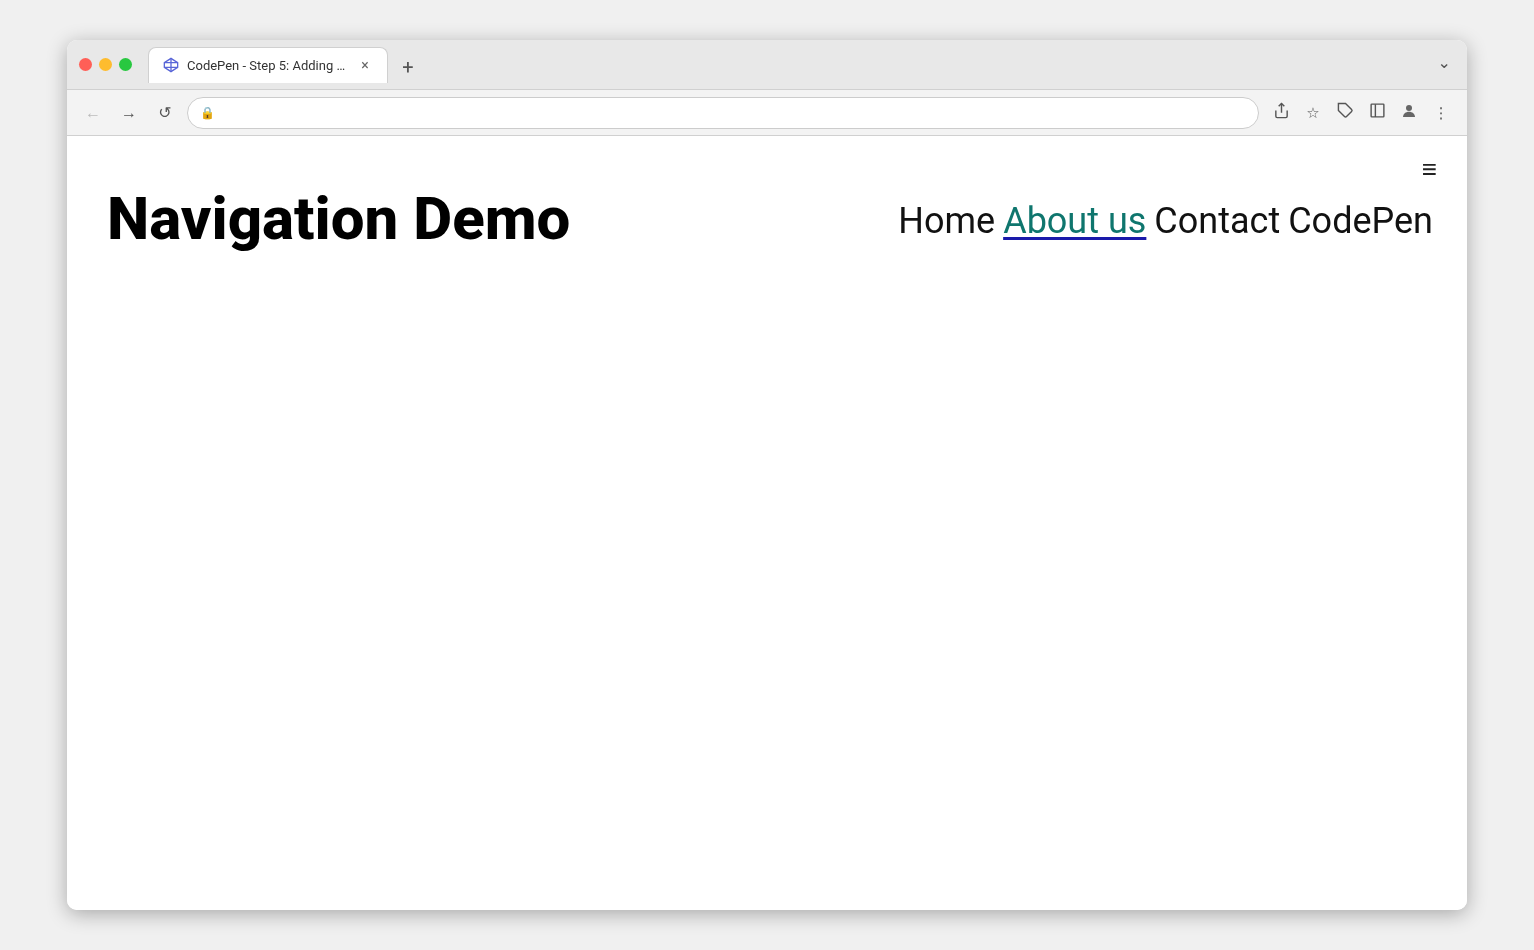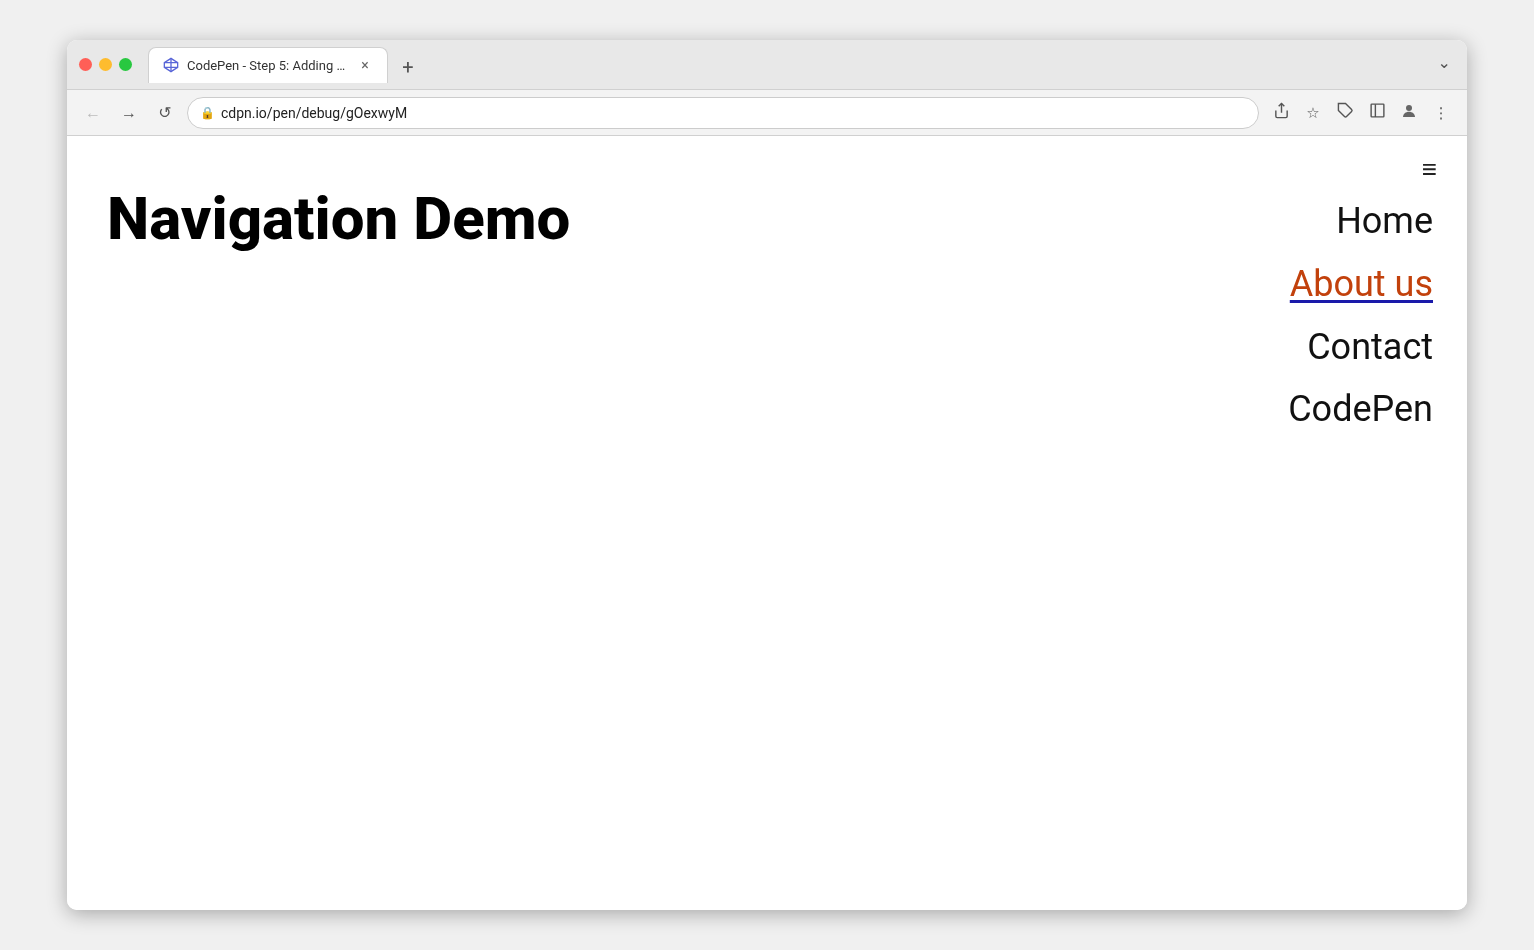--- a/index.html
+++ b/index.html
@@ -238,36 +238,35 @@
     .hamburger-icon {
       font-size: 26px;
       color: #222;
       cursor: pointer;
       margin-bottom: 8px;
       line-height: 1;
     }
 
     .nav-links {
       display: flex;
-      flex-direction: column;
       align-items: flex-end;
       gap: 0;
     }
 
     .nav-link {
       font-size: 36px;
       color: #111;
       text-decoration: none;
       padding: 8px 4px;
       cursor: pointer;
       line-height: 1.3;
     }
 
     .nav-link.active {
-      color: #c2410c;
+      color: #0f766e;
       text-decoration: underline;
       text-underline-offset: 4px;
       text-decoration-thickness: 3px;
       text-decoration-color: #1a1aaa;
     }
   </style>
 </head>
 <body>
 
 <div class="browser-window">
@@ -304,21 +303,20 @@
     </div>
     <div class="nav-btn">
       <span>→</span>
     </div>
     <div class="nav-btn">
       <span>↺</span>
     </div>
 
     <div class="address-bar-wrap">
       <span class="lock-icon">🔒</span>
-      <span class="address-text">cdpn.io/pen/debug/gOexwyM</span>
     </div>
 
     <div class="nav-actions">
       <div class="nav-action-btn">
         <span>
           <svg width="17" height="17" viewBox="0 0 24 24" fill="none" stroke="#555" stroke-width="2">
             <path d="M4 12v8a2 2 0 002 2h12a2 2 0 002-2v-8"></path>
             <polyline points="16,6 12,2 8,6"></polyline>
             <line x1="12" y1="2" x2="12" y2="15"></line>
           </svg>

